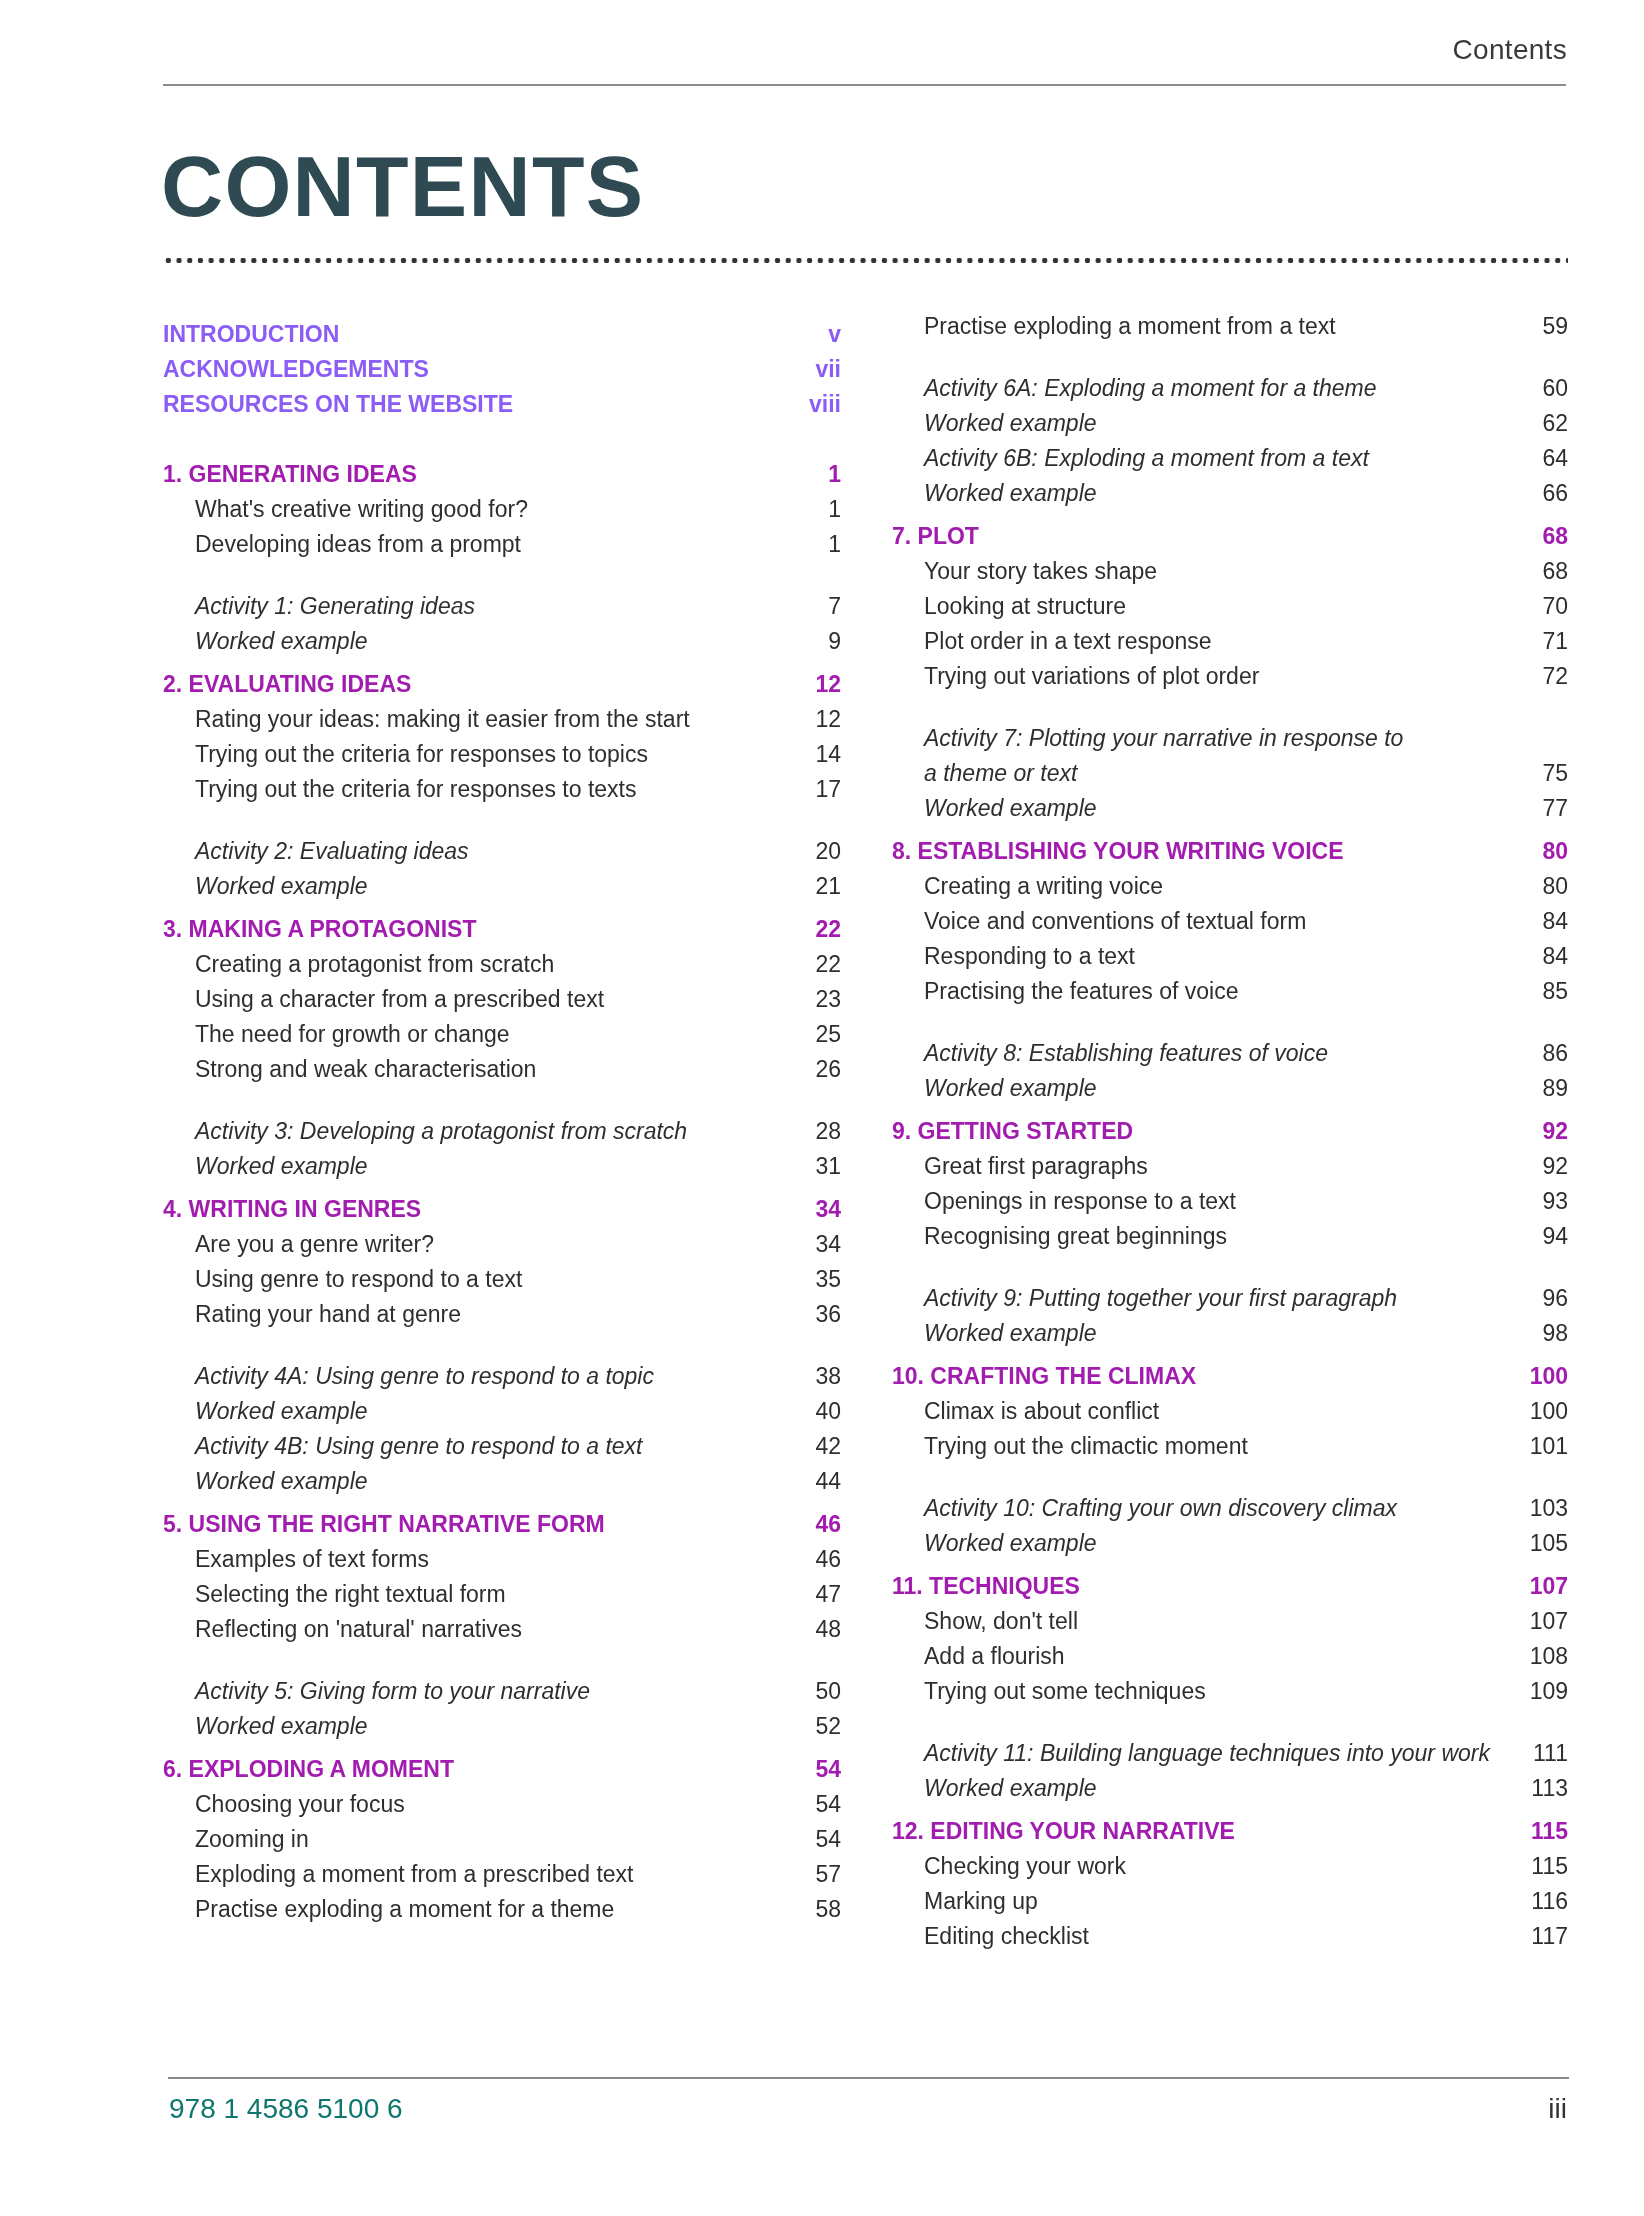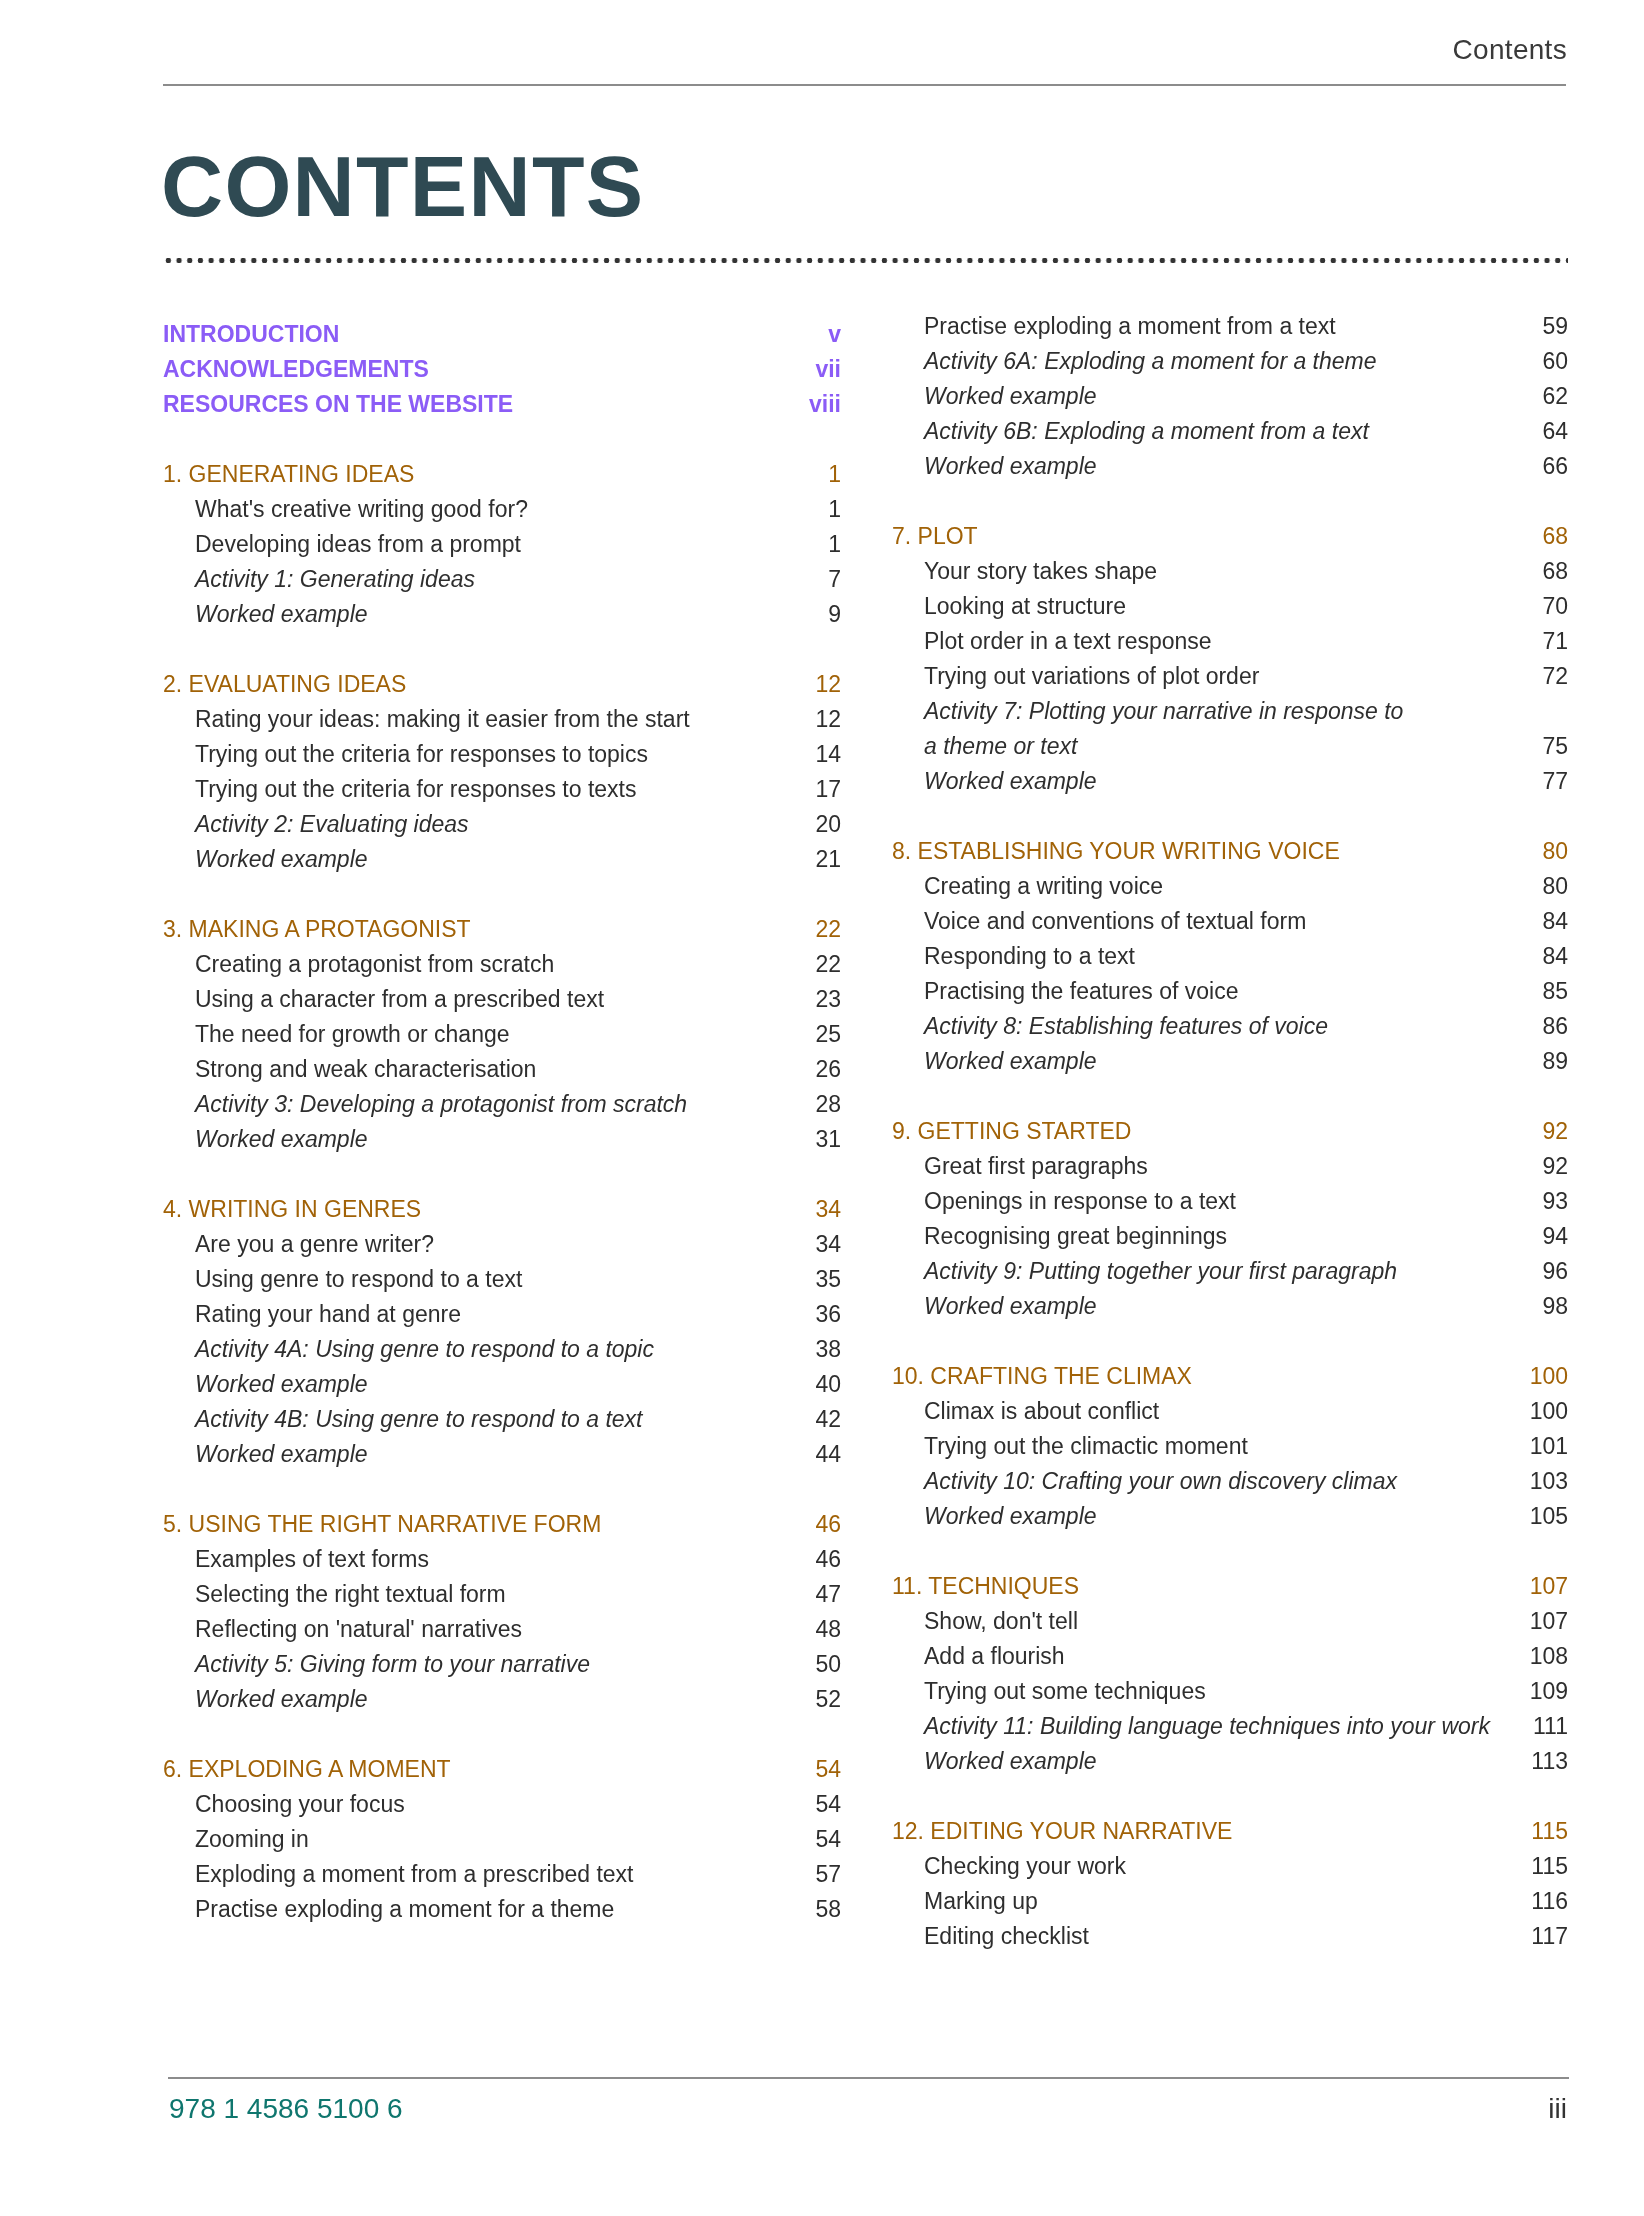--- a/index.html
+++ b/index.html
@@ -28,25 +28,25 @@
   }
   .column { position: absolute; top: 317px; }
   .col-left { left: 163px; width: 678px; }
   .col-right { left: 892px; width: 676px; top: 309px; }
   .row {
     display: flex; justify-content: space-between; align-items: baseline;
     height: 35px; line-height: 35px; font-size: 23px;
   }
   .row .label { white-space: nowrap; }
   .row .page { text-align: right; min-width: 39px; }
-  .row.heading .label, .row.heading .page { font-weight: 400; color: #a16207; }
+  .row.heading .label, .row.heading .page { font-weight: 700; color: #a21caf; }
   .row.front .label, .row.front .page { font-weight: 700; color: #8b5cf6; }
   .row.sub .label { padding-left: 32px; font-weight: 300; color: #2e2e2e; }
   .row.sub .page { font-weight: 300; color: #2e2e2e; }
-  .row.italic .label { font-style: italic; }
+  .row.italic .label { font-style: italic; margin-top: 27px; }
   .row.cont .page { visibility: hidden; }
   .gap { height: 35px; }
   .bottom-rule {
     position: absolute; left: 168px; width: 1401px; top: 2077px; height: 1.9px;
     background: #8c8c8c;
   }
   .isbn {
     position: absolute; left: 169px; top: 2093px;
     font-size: 28px; font-weight: 300; color: #0f766e;
   }

